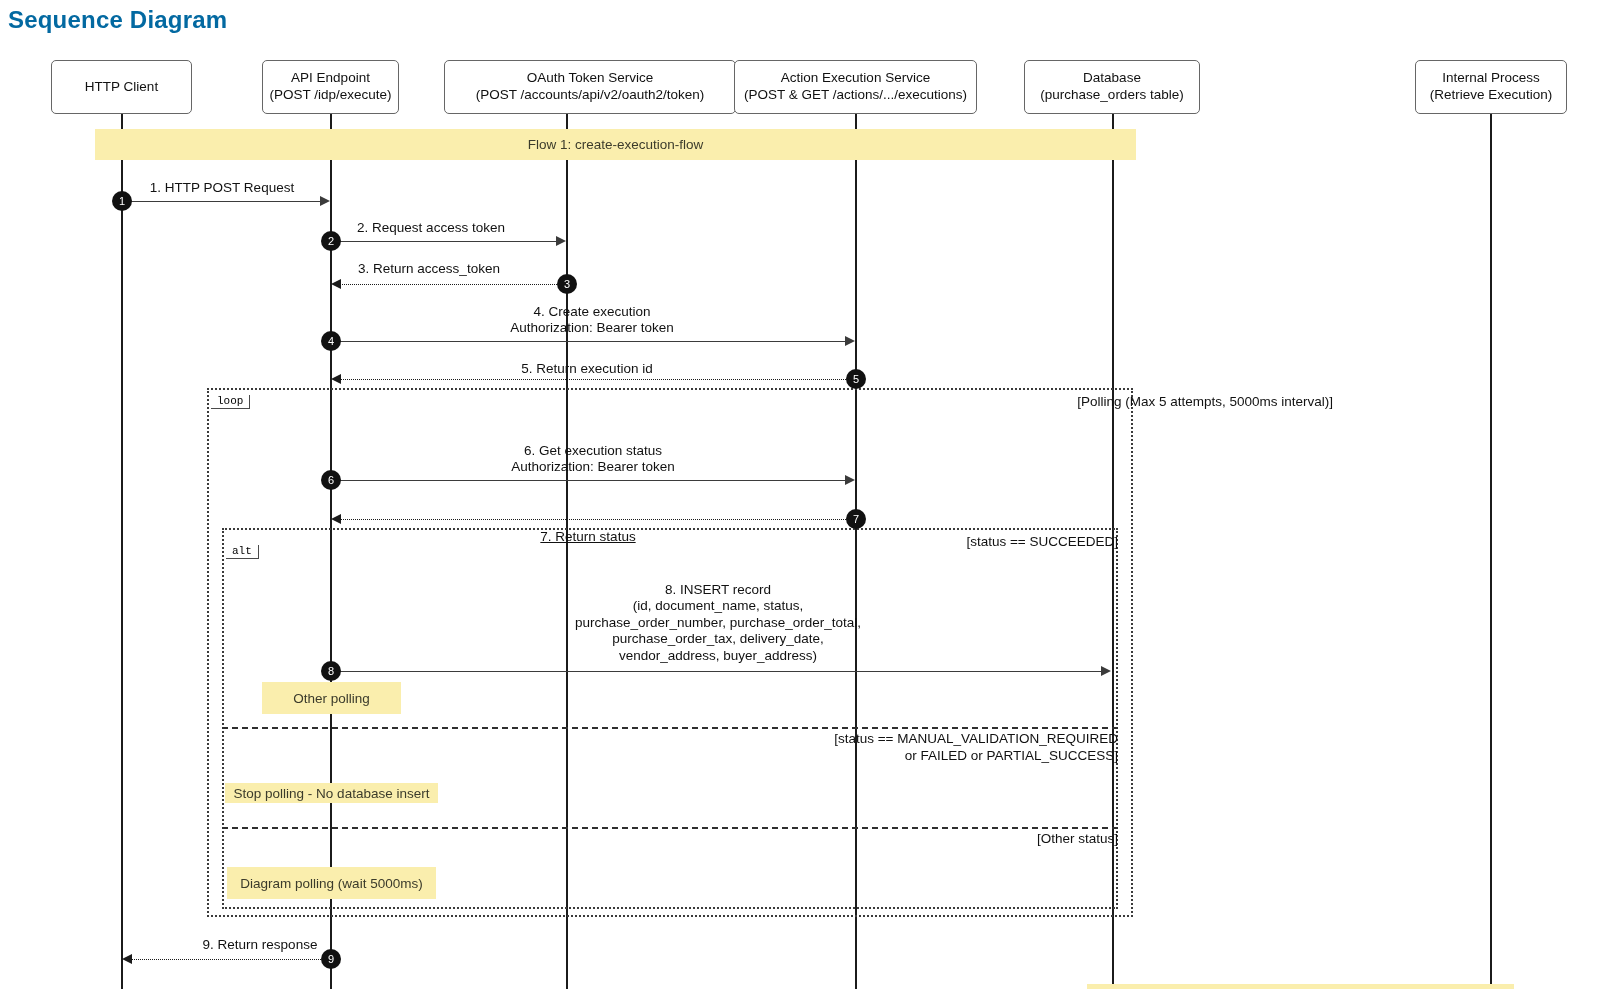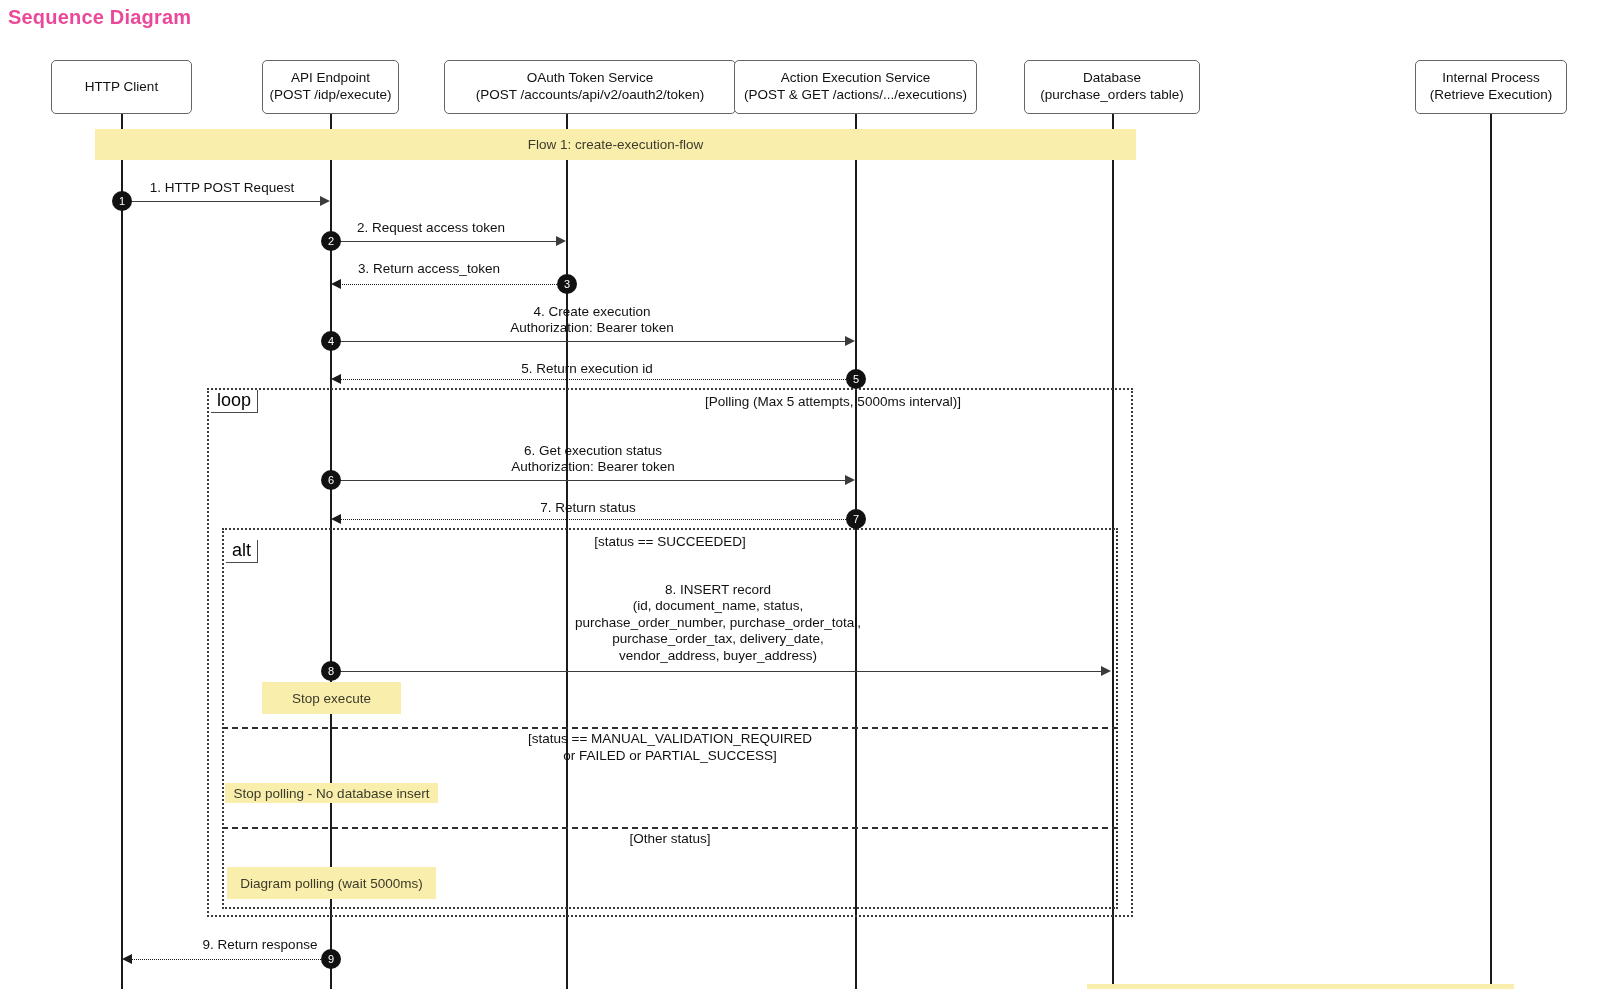--- a/index.html
+++ b/index.html
@@ -11,23 +11,23 @@
   #canvas {
     position: relative;
     width: 1600px;
     height: 989px;
     overflow: hidden;
     background: #ffffff;
   }
   #page-title {
     position: absolute;
     left: 8px; top: 6px;
-    font-size: 20px;
+    font-size: 24px;
     font-weight: bold;
-    color: #ec4899;
+    color: #0369a1;
     letter-spacing: 0.2px;
   }
 
   
   .participant {
     position: absolute;
     border: 1px solid #666;
     border-radius: 5px;
     background: #ffffff;
     text-align: center;
@@ -69,31 +69,32 @@
     border: 2px dotted #3a3a3a;
     background: transparent;
   }
   .frag-tag-wrap { position: absolute; }
   .frag-tag-wrap .tagbox {
     border: 1px solid #4a4a4a;
     border-top: none;
     border-left: none;
     background: #fff;
     display: inline-block;
-    font-size: 18px;
+    font-size: 11px;
     padding: 0px 6px 1px 6px;
+    font-family: Liberation Mono, monospace;
   }
   .frag-divider {
     position: absolute;
     border-top: 2px dashed #2e2e2e;
     height: 0;
   }
   .frag-cond {
     position: absolute;
-    text-align: center;
+    text-align: right;
     font-size: 13.5px;
     color: #111;
     line-height: 1.25;
   }
 
   
   .msg-line {
     position: absolute;
     height: 0;
     border-top: 1.6px solid #3b3b3b;
@@ -248,41 +249,41 @@
   <div class="msg-line dashed" style="left:340px; top:379px; width:516px;"></div>
   <div class="arrow-head left" style="left:331px; top:374px;"></div>
   <div class="seq-dot" style="left:846px; top:369px;">5</div>
 
   <div class="msg-label" style="left:308px; top:443px; width:570px;">6. Get execution status
 Authorization: Bearer token</div>
   <div class="msg-line" style="left:331px; top:480px; width:515px;"></div>
   <div class="arrow-head right" style="left:845px; top:475px;"></div>
   <div class="seq-dot" style="left:321px; top:470px;">6</div>
 
-  <div class="msg-label" style="left:388px; top:500px; width:400px;">7. Return status</div>
+  <div class="msg-label" style="left:388px; top:529px; width:400px;text-decoration:underline;">7. Return status</div>
   <div class="msg-line dashed" style="left:340px; top:519px; width:516px;"></div>
   <div class="arrow-head left" style="left:331px; top:514px;"></div>
   <div class="seq-dot" style="left:846px; top:509px;">7</div>
 
   <div class="msg-label" style="left:433px; top:582px; width:570px;">8. INSERT record
 (id, document_name, status,
 purchase_order_number, purchase_order_total,
 purchase_order_tax, delivery_date,
 vendor_address, buyer_address)</div>
   <div class="msg-line" style="left:331px; top:671px; width:772px;"></div>
   <div class="arrow-head right" style="left:1101px; top:666px;"></div>
   <div class="seq-dot" style="left:321px; top:661px;">8</div>
 
   <div class="msg-label" style="left:60px; top:937px; width:400px;">9. Return response</div>
   <div class="msg-line dashed" style="left:131px; top:959px; width:200px;"></div>
   <div class="arrow-head left" style="left:122px; top:954px;"></div>
   <div class="seq-dot" style="left:321px; top:949px;">9</div>
 
   <div class="note" style="left:262px; top:682px; width:139px; height:32px;">
-    <span>Stop execute</span>
+    <span>Other polling</span>
   </div>
 
   <div class="note" style="left:225px; top:783px; width:213px; height:20px;">
     <span>Stop polling - No database insert</span>
   </div>
 
   <div class="note" style="left:227px; top:867px; width:209px; height:32px;">
     <span>Diagram polling (wait 5000ms)</span>
   </div>
 

